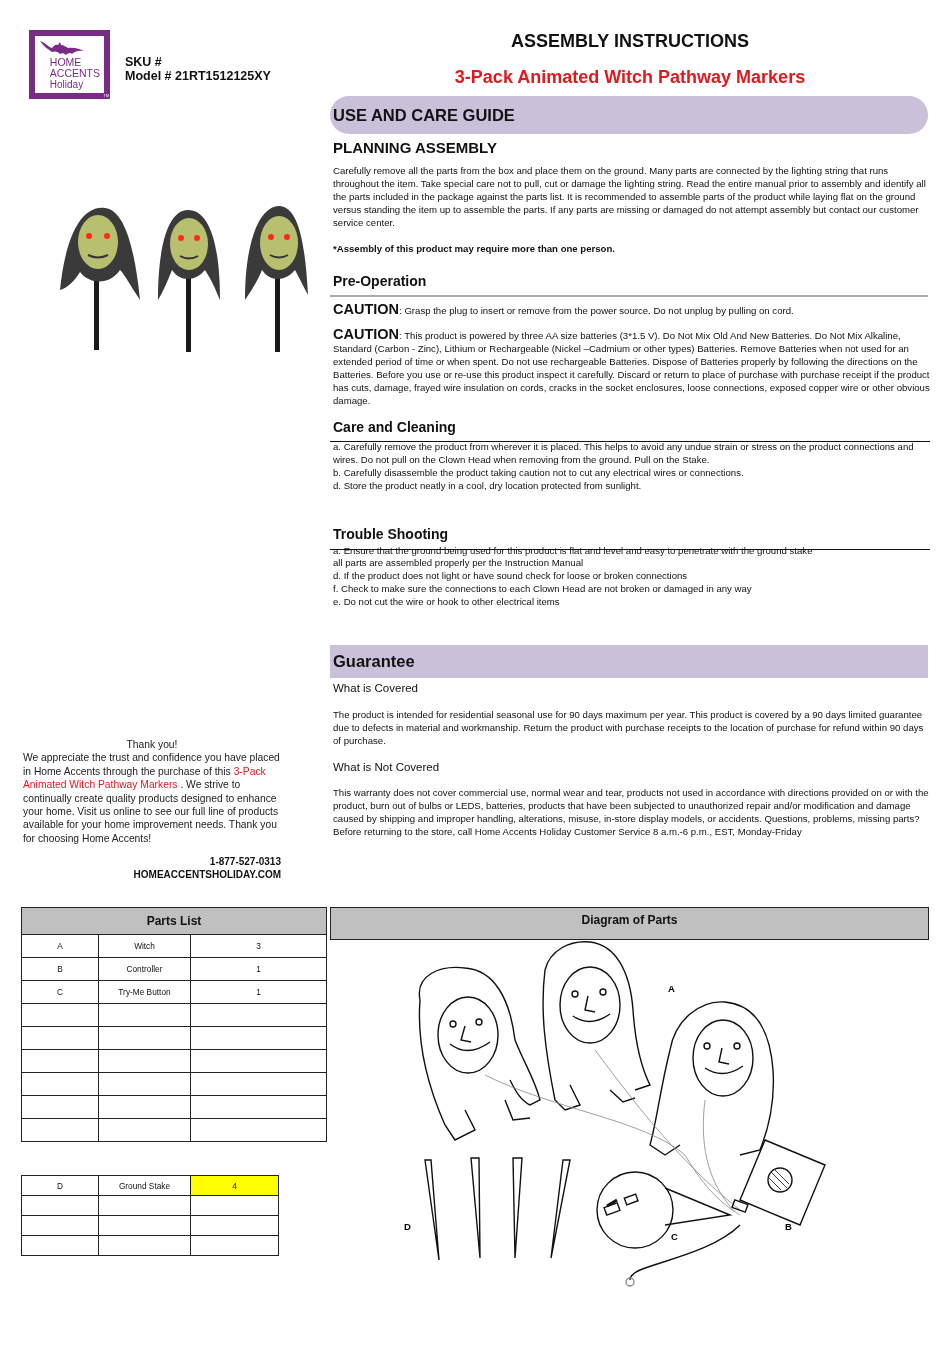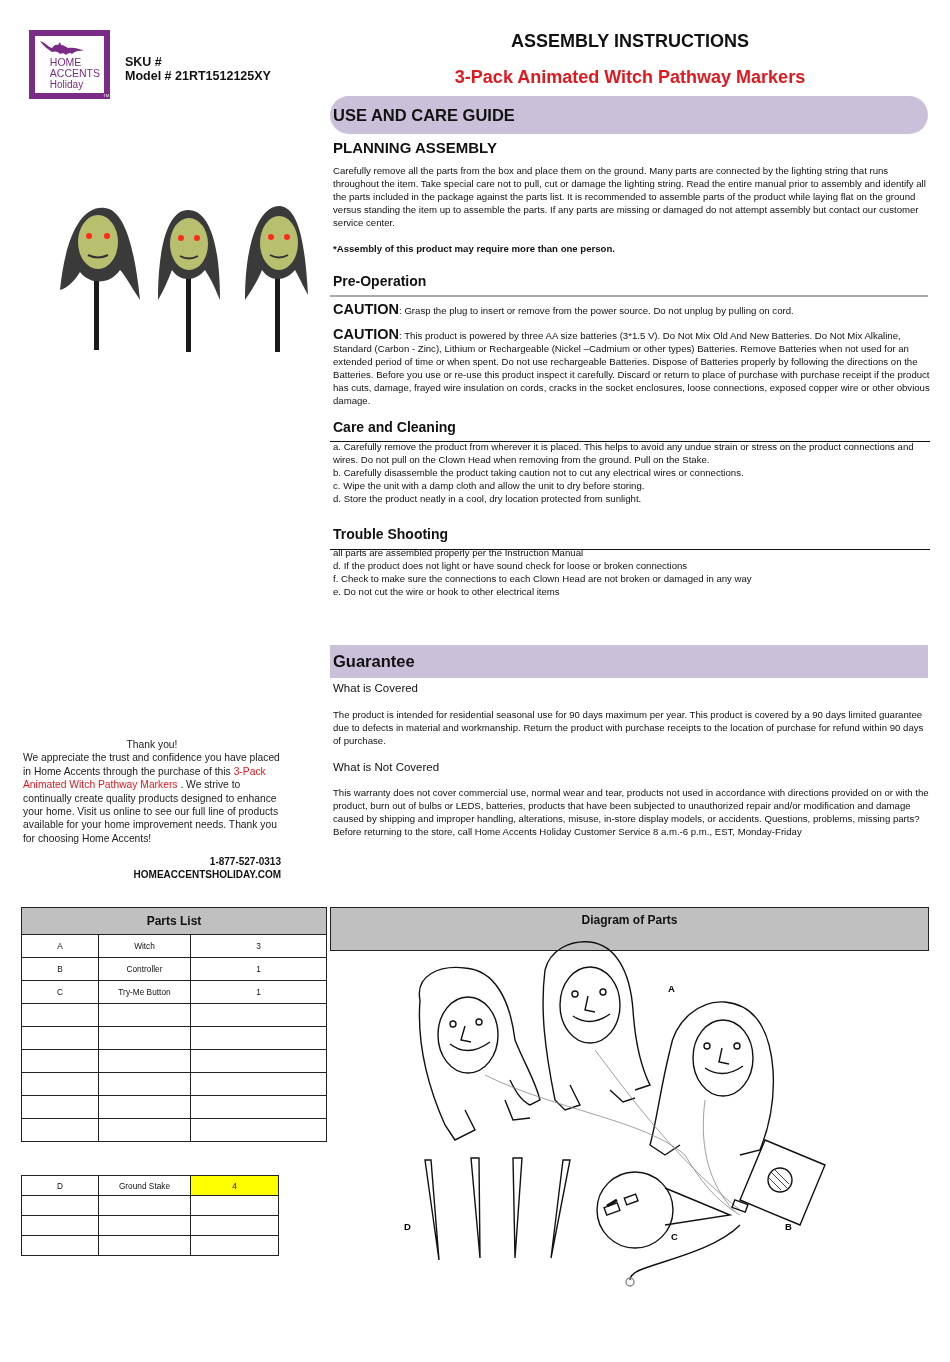--- a/index.html
+++ b/index.html
@@ -52,21 +52,21 @@
   table.list{position:absolute;border-collapse:collapse;font-size:8.3px;}
   table.list td,table.list th{border:1.5px solid #222;text-align:center;padding:0;}
   table.list th{background:#c0c0c0;font-size:12px;font-weight:bold;}
   table.list td.hl{background:#ffff00;}
   .parts{left:21px;top:907px;width:306px;}
   .parts th{height:26px;}
   .parts td{height:22px;}
   .hw{left:21px;top:1175px;width:258px;}
   .hw th{height:20px;}
   .hw td{height:19px;}
-  .diag-head{left:330px;top:907px;width:599px;height:44px;background:#c0c0c0;border:1.5px solid #222;box-sizing:border-box;text-align:center;line-height:25px;font-weight:bold;font-size:12px;}
+  .diag-head{left:330px;top:907px;width:599px;height:33px;background:#c0c0c0;border:1.5px solid #222;box-sizing:border-box;text-align:center;line-height:25px;font-weight:bold;font-size:12px;}
   .diag-label{font-weight:bold;font-size:9.5px;}
 </style>
 </head>
 <body>
 
 <div class="abs logo">
   <div class="logo-inner">
     <svg class="abs" style="left:3px;top:3px" width="48" height="18" viewBox="0 0 48 18">
       <path d="M2 2 C8 4 10 8 14 9 C16 6 18 5 20 6 L22 3 L23 6 C26 6 28 8 30 9 C36 8 42 10 46 12 C40 11 36 13 34 15 C32 13 30 14 28 16 C26 14 24 14 22 15 C20 12 16 12 14 13 C10 10 6 8 2 2 Z" fill="#7a2b86"></path>
     </svg>
@@ -124,26 +124,26 @@
 <div class="abs rule-grey"></div>
 
 <div class="abs caution c1"><b>CAUTION</b><span>: Grasp the plug to insert or remove from the power source. Do not unplug by pulling on cord.</span></div>
 <div class="abs caution c2"><b>CAUTION</b><span>: This product is powered by three AA size batteries (3*1.5 V). Do Not Mix Old And New Batteries. Do Not Mix Alkaline, Standard (Carbon - Zinc), Lithium or Rechargeable (Nickel –Cadmium or other types) Batteries. Remove Batteries when not used for an extended period of time or when spent. Do not use rechargeable Batteries. Dispose of Batteries properly by following the directions on the Batteries. Before you use or re-use this product inspect it carefully. Discard or return to place of purchase with purchase receipt if the product has cuts, damage, frayed wire insulation on cords, cracks in the socket enclosures, loose connections, exposed copper wire or other obvious damage.</span></div>
 
 <div class="abs h2 h-care">Care and Cleaning</div>
 <div class="abs rule-black rule-care"></div>
 <div class="abs para care-list">
   <div>a. Carefully remove the product from wherever it is placed. This helps to avoid any undue strain or stress on the product connections and wires. Do not pull on the Clown Head when removing from the ground. Pull on the Stake.</div>
   <div>b. Carefully disassemble the product taking caution not to cut any electrical wires or connections.</div>
-  <div>c. Wipe the unit with a damp cloth and allow the unit to dry before storing.</div>
   <div>d. Store the product neatly in a cool, dry location protected from sunlight.</div>
 </div>
 
 <div class="abs h2 h-trouble">Trouble Shooting</div>
 <div class="abs para trouble-list">
+  <div class="clip-a">a. Ensure that the ground being used for this product is flat and level and easy to penetrate with the ground stake</div>
   <div>all parts are assembled properly per the Instruction Manual</div>
   <div>d. If the product does not light or have sound check for loose or broken connections</div>
   <div>f.  Check to make sure the connections to each Clown Head are not broken or damaged in any way</div>
   <div>e. Do not cut the wire or hook to other electrical items</div>
 </div>
 <div class="abs rule-black rule-trouble"></div>
 
 <div class="abs band band2">Guarantee</div>
 <div class="abs sub s-cov">What is Covered</div>
 <div class="abs para p-cov">The product is intended for residential seasonal use for 90 days maximum per year. This product is covered by a 90 days limited guarantee due to defects in material and workmanship. Return the product with purchase receipts to the location of purchase for refund within 90 days of purchase.</div>

